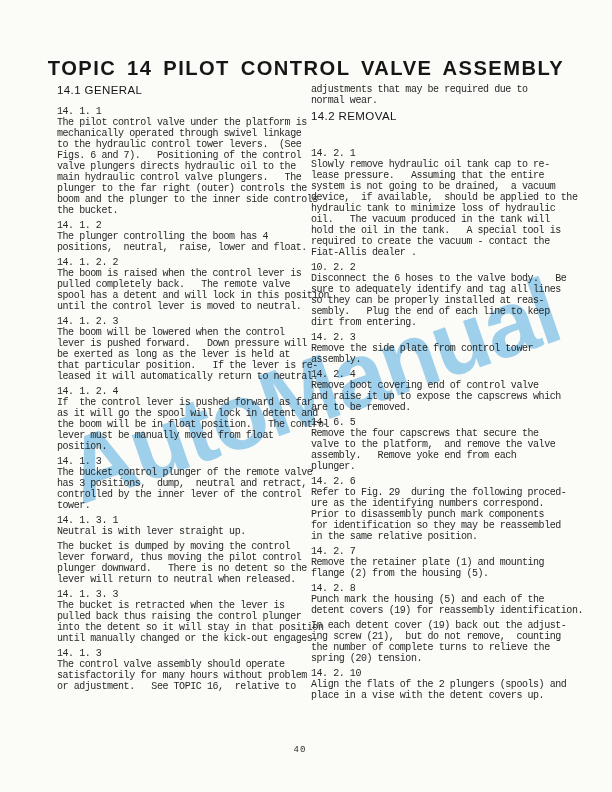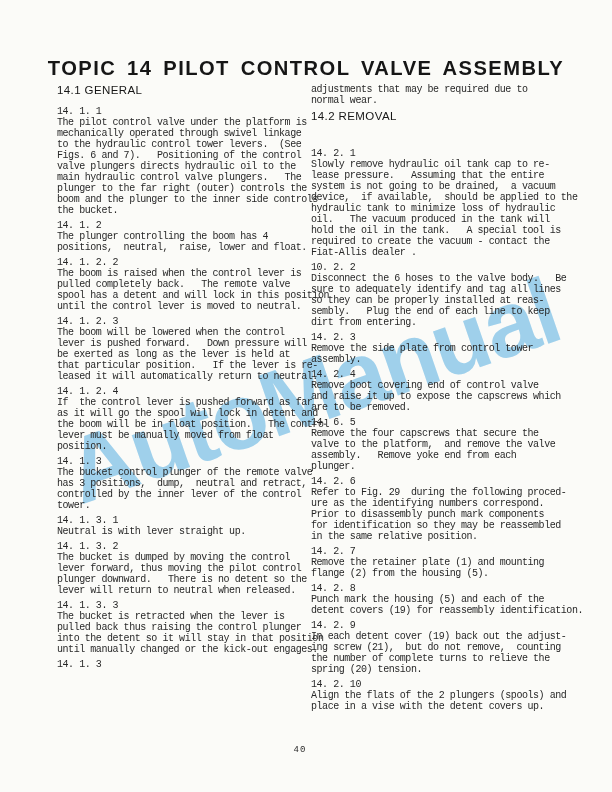--- a/index.html
+++ b/index.html
@@ -142,35 +142,37 @@
         <div class="body">The bucket control plunger of the remote valve
 has 3 positions,  dump,  neutral and retract,
 controlled by the inner lever of the control
 tower.</div>
       </div>
       <div class="block section">
         <div class="num">14. 1. 3. 1</div>
         <div class="body">Neutral is with lever straight up.</div>
       </div>
       <div class="block section">
-        <div class="num">14. 1. 3. 2</div>
         <div class="body">The bucket is dumped by moving the control
 lever forward, thus moving the pilot control
 plunger downward.   There is no detent so the
 lever will return to neutral when released.</div>
       </div>
       <div class="block section">
         <div class="num">14. 1. 3. 3</div>
         <div class="body">The bucket is retracted when the lever is
 pulled back thus raising the control plunger
 into the detent so it will stay in that position
 until manually changed or the kick-out engages.</div>
       </div>
       <div class="block section">
         <div class="num">14. 1. 3</div>
+        <div class="body">The control valve assembly should operate
+satisfactorily for many hours without problem
+or adjustment.   See TOPIC 16,  relative to</div>
       </div>
     </div>
   <div class="col right" id="col-right">
       <div class="block para">
         <div class="body">adjustments that may be required due to
 normal wear.</div>
       </div>
       <div class="block heading">14.2 REMOVAL</div>
       <div class="block section">
         <div class="num">14. 2. 1</div>
@@ -222,21 +224,20 @@
         <div class="num">14. 2. 7</div>
         <div class="body">Remove the retainer plate (1) and mounting
 flange (2) from the housing (5).</div>
       </div>
       <div class="block section">
         <div class="num">14. 2. 8</div>
         <div class="body">Punch mark the housing (5) and each of the
 detent covers (19) for reassembly identification.</div>
       </div>
       <div class="block section">
-        <div class="num">14. 2. 9</div>
         <div class="body">In each detent cover (19) back out the adjust-
 ing screw (21),  but do not remove,  counting
 the number of complete turns to relieve the
 spring (20) tension.</div>
       </div>
       <div class="block section">
         <div class="num">14. 2. 10</div>
         <div class="body">Align the flats of the 2 plungers (spools) and
 place in a vise with the detent covers up.</div>
       </div>

